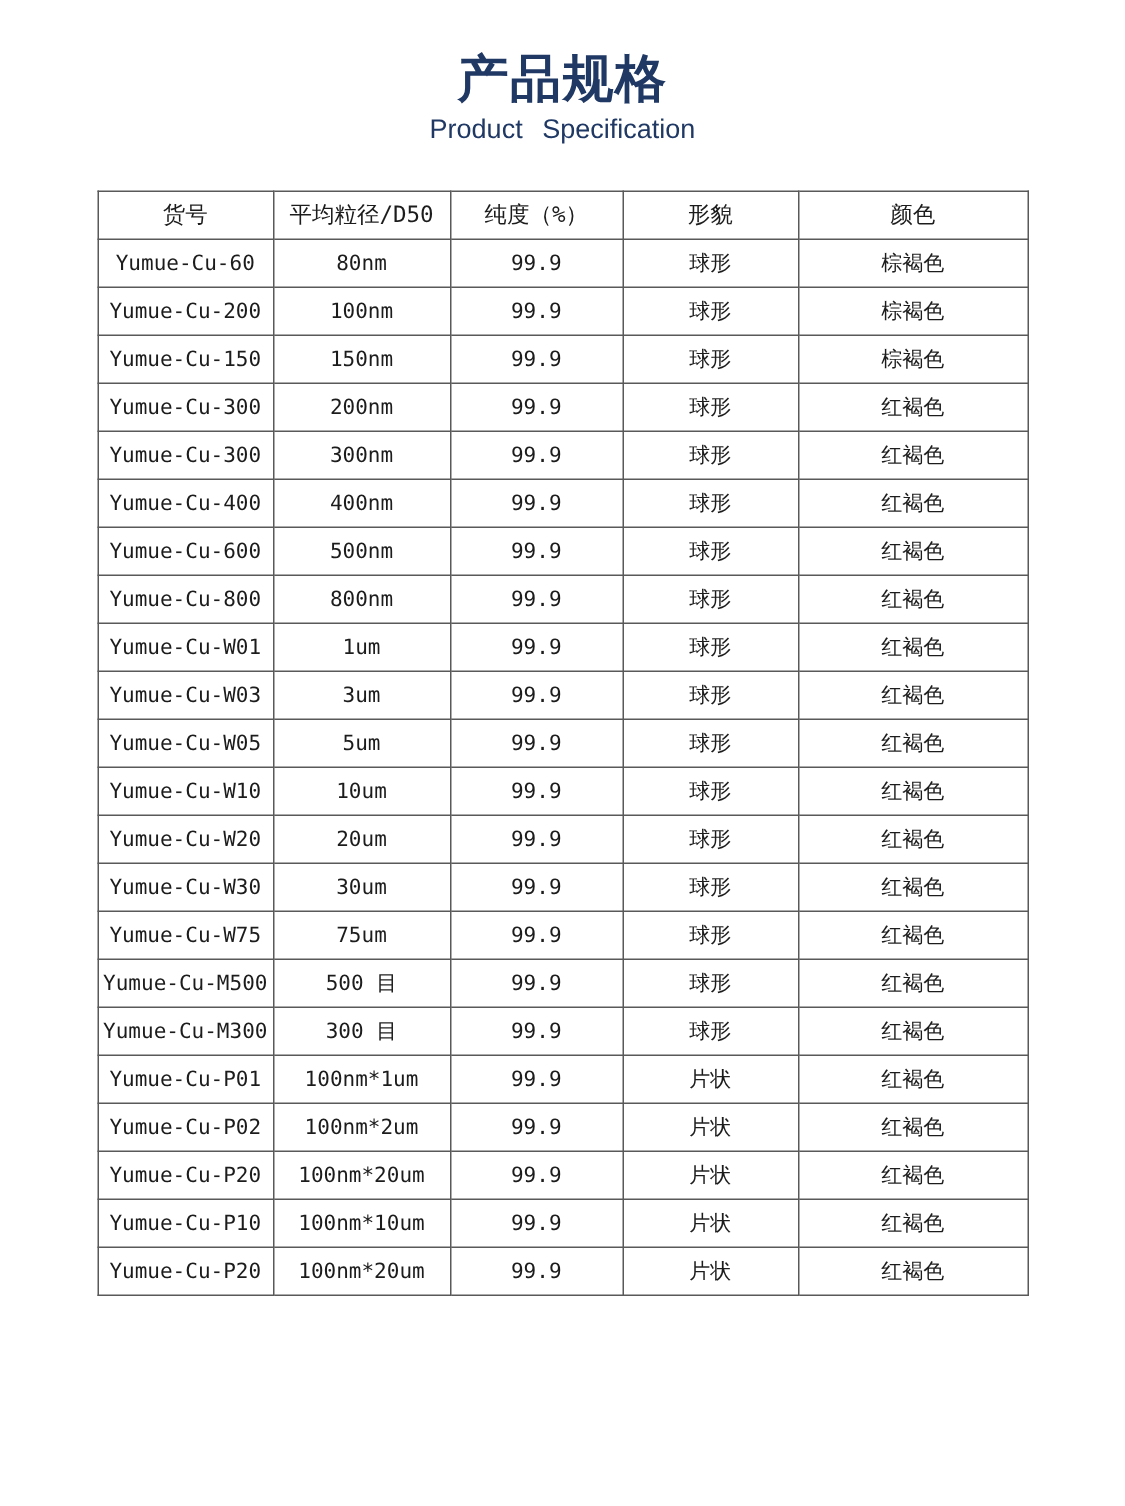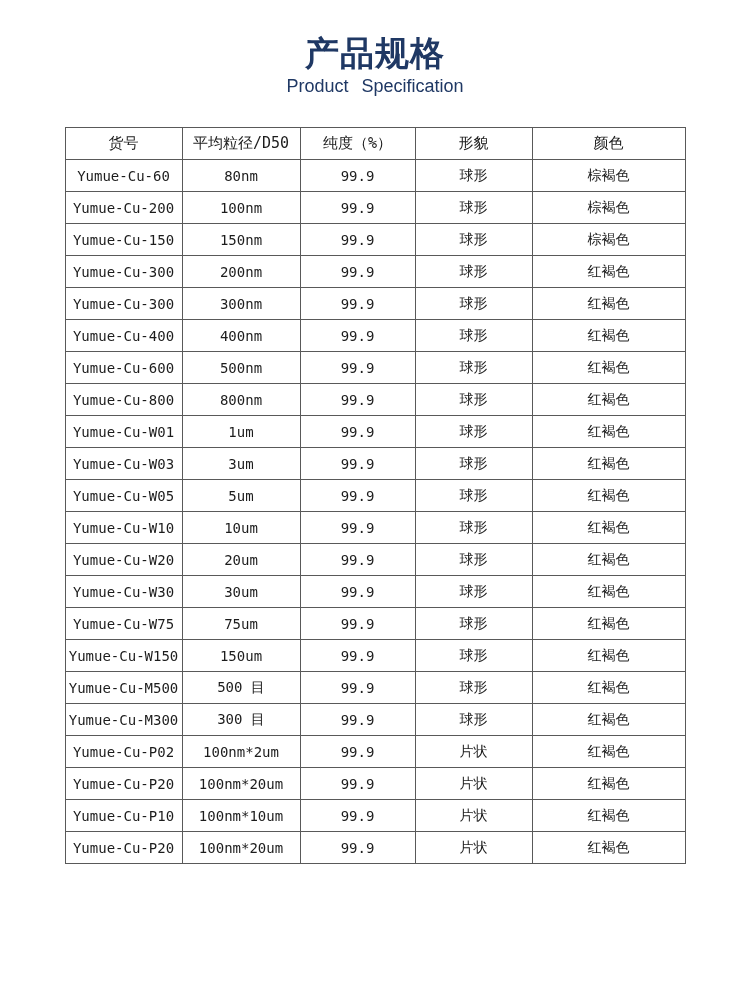--- a/index.html
+++ b/index.html
@@ -198,38 +198,38 @@
           <td>红褐色</td>
         </tr>
         <tr>
           <td>Yumue-Cu-W75</td>
           <td>75um</td>
           <td>99.9</td>
           <td>球形</td>
           <td>红褐色</td>
         </tr>
         <tr>
-          <td>Yumue-Cu-W150</td>
-          <td>150um</td>
-          <td>99.9</td>
-          <td>球形</td>
-          <td>红褐色</td>
-        </tr>
-        <tr>
           <td>Yumue-Cu-M500</td>
           <td>500 目</td>
           <td>99.9</td>
           <td>球形</td>
           <td>红褐色</td>
         </tr>
         <tr>
           <td>Yumue-Cu-M300</td>
           <td>300 目</td>
           <td>99.9</td>
           <td>球形</td>
+          <td>红褐色</td>
+        </tr>
+        <tr>
+          <td>Yumue-Cu-P01</td>
+          <td>100nm*1um</td>
+          <td>99.9</td>
+          <td>片状</td>
           <td>红褐色</td>
         </tr>
         <tr>
           <td>Yumue-Cu-P02</td>
           <td>100nm*2um</td>
           <td>99.9</td>
           <td>片状</td>
           <td>红褐色</td>
         </tr>
         <tr>

